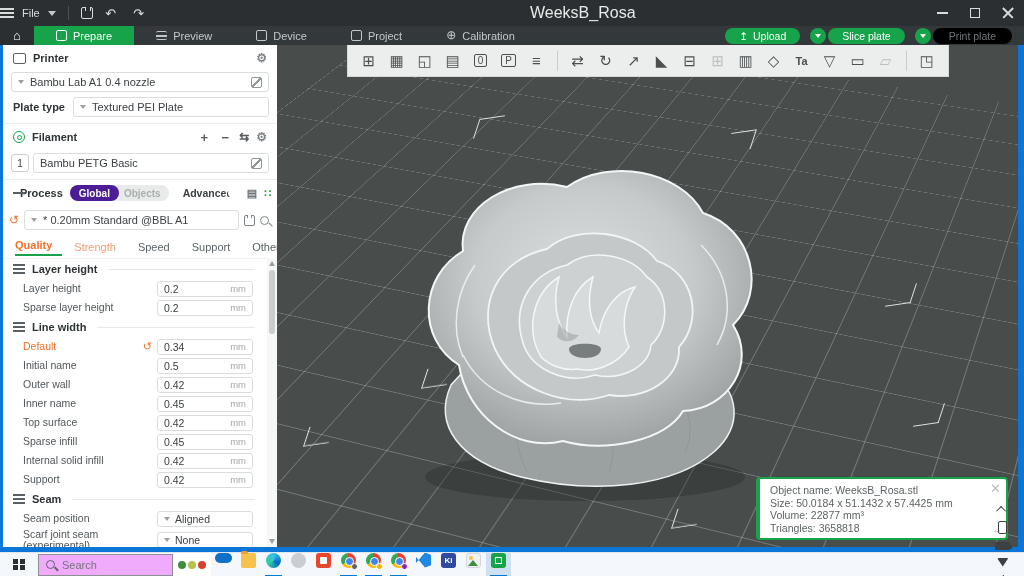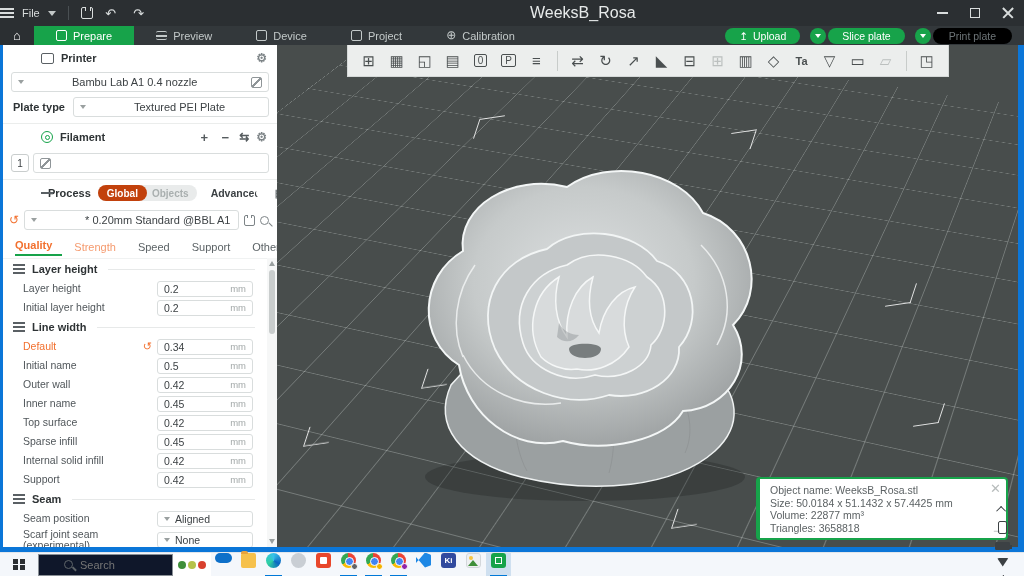--- a/index.html
+++ b/index.html
@@ -39,41 +39,41 @@
   .split-btn { display:flex; align-items:center; }
   .chev-circle { width:16px; height:16px; border-radius:50%; background:#17a34a; display:flex; align-items:center; justify-content:center; margin-right:2px; }
   .chev-circle i { width:0; height:0; border-left:3.5px solid transparent; border-right:3.5px solid transparent; border-top:4.5px solid #fff; }
   .btn-gray { background:#000000; color:#6e7578; font-size:10.5px; height:16px; border-radius:8px; display:flex; align-items:center; padding:0 16px; }
 
   
   .main { position:absolute; left:3px; top:45px; width:1015px; height:502px; display:flex; }
 
   
   .sidebar { width:274px; height:502px; background:#fff; position:relative; font-size:11px; color:#3c4144; overflow:hidden; }
-  .shead { display:flex; align-items:center; height:24px; padding:2px 10px 0 10px; gap:7px; font-weight:bold; color:#2e3335;margin-left:28px; }
+  .shead { display:flex; align-items:center; height:24px; padding:2px 10px 0 10px; gap:7px; font-weight:bold; color:#2e3335; }
   .shead .spacer { flex:1; }
   .mini-ico { width:13px; height:11px; border:1.5px solid #5a6064; border-radius:2px; }
   .spool { width:12px; height:12px; border:1.5px solid #16a34a; border-radius:50%; position:relative; }
   .spool::after { content:""; position:absolute; left:3px; top:3px; width:3px; height:3px; border-radius:50%; border:1px solid #16a34a; }
   .gear { color:#7d8487; font-size:12px; line-height:12px; }
   .plusminus { color:#565c5f; font-size:13px; width:14px; text-align:center; }
   .swap-ico { color:#565c5f; font-size:12px; }
   .drop-row { margin:3px 8px 0 8px; height:20px; border:1px solid #d9dddd; border-radius:3px; display:flex; align-items:center; padding:0 6px; gap:6px; background:#fff; }
   .drop-caret { width:0; height:0; border-left:3.5px solid transparent; border-right:3.5px solid transparent; border-top:4.5px solid #9aa0a0; }
-  .drop-text { flex:1; color:#3c4144;margin-left:42px; }
+  .drop-text { flex:1; color:#3c4144; }
   .edit-ico { width:11px; height:11px; border:1.2px solid #8f9598; border-radius:2px; background:linear-gradient(135deg, transparent 44%, #8f9598 44%, #8f9598 56%, transparent 56%); }
   .plate-row { display:flex; align-items:center; margin:5px 8px 0 10px; gap:8px; height:20px; }
   .plate-label { font-weight:bold; color:#2e3335; }
   .plate-drop { flex:1; height:20px; border:1px solid #d9dddd; border-radius:3px; display:flex; align-items:center; padding:0 6px; gap:6px; }
   .divider { height:1px; background:#ebedec; margin:6px 0 0 0; }
   .fil-row { display:flex; align-items:center; margin:5px 8px 0 8px; gap:4px; height:20px; }
   .fil-num { width:18px; height:18px; border:1px solid #c9cdcd; border-radius:3px; display:flex; align-items:center; justify-content:center; font-size:10px; background:#fff; }
   .fil-name { flex:1; height:20px; border:1px solid #d9dddd; border-radius:3px; display:flex; align-items:center; padding:0 6px; gap:6px; }
   .pill-wrap { display:flex; align-items:center; background:#e9ebeb; border-radius:9px; height:16px; }
-  .pill-g { background:#c2410c; color:#fff; border-radius:9px; height:16px; display:flex; align-items:center; padding:0 9px; font-size:10px; }
+  .pill-g { background:#4c1d95; color:#fff; border-radius:9px; height:16px; display:flex; align-items:center; padding:0 9px; font-size:10px; }
   .pill-o { color:#a9afaf; padding:0 8px 0 5px; font-size:10px; }
   .adv-label { color:#3c4144; font-size:10.5px; }
   .toggle { width:27px; height:13px; border-radius:7px; background:#17a34a; position:relative; }
   .toggle::after { content:""; position:absolute; right:1.5px; top:1.5px; width:10px; height:10px; border-radius:50%; background:#fff; }
   .list-ico { color:#6e7477; font-size:11px; }
   .dots-ico { color:#17a34a; font-size:11px; letter-spacing:1px; }
   .preset-row { display:flex; align-items:center; margin:6px 8px 0 6px; gap:5px; height:20px; }
   .reset-ico { color:#f2702e; font-size:12px; }
   .preset-drop { flex:1; height:20px; border:1px solid #d9dddd; border-radius:3px; display:flex; align-items:center; padding:0 6px; gap:6px; }
   .floppy { width:11px; height:11px; border:1.2px solid #7d8487; border-radius:2px; position:relative; }
@@ -121,21 +121,21 @@
   .rose { position:absolute; left:86px; top:108px; }
   .info-panel { position:absolute; right:10px; bottom:7px; width:252px; background:#fff; border:2px solid #17a34a; border-left-width:4px; border-radius:4px; padding:5px 22px 4px 10px; font-size:10.5px; color:#5c6264; line-height:12.5px; }
   .ip-close { position:absolute; top:3px; right:5px; color:#b7bcbc; font-size:13px; line-height:13px; }
   .ip-min { position:absolute; bottom:1px; right:6px; color:#b7bcbc; font-size:12px; line-height:12px; }
 
   
   .taskbar { position:absolute; left:0; top:552px; width:1024px; height:24px; background:#f4f7fb; display:flex; align-items:center; border-top:1px solid #e1e6ec; }
   .start { width:38px; height:24px; display:flex; align-items:center; justify-content:center; }
   .winlogo { width:12px; height:12px; display:grid; grid-template-columns:5px 5px; grid-template-rows:5px 5px; gap:1.5px; }
   .winlogo i { background:#2b2f32; }
-  .searchbox { width:135px; height:22px; background:#0f172a; border:1px solid #8a9096; display:flex; align-items:center; padding:0 25px; gap:7px; }
+  .searchbox { width:135px; height:22px; background:#f0abfc; border:1px solid #8a9096; display:flex; align-items:center; padding:0 7px; gap:7px; }
   .searchbox input { border:none; outline:none; width:90px; font-size:11px; color:#5f6569; font-family:"Liberation Sans",sans-serif; background:transparent; }
   .tmag { width:9px; height:9px; border:1.5px solid #5f6569; border-radius:50%; position:relative; flex:none; }
   .tmag::after { content:""; position:absolute; left:7px; top:7px; width:5px; height:1.5px; background:#5f6569; transform:rotate(45deg); }
   .widget { width:38px; height:24px; background:#fff; display:flex; align-items:center; justify-content:center; gap:2px; }
   .widget i { width:8px; height:8px; border-radius:50%; }
   .wi-broccoli { background:#3f8f3a; } .wi-avocado { background:#b5c24a; } .wi-tomato { background:#d8402e; }
   .ticell { width:25px; height:24px; display:flex; align-items:flex-start; justify-content:center; position:relative; }
   .ticell.running::after { content:""; position:absolute; bottom:0; left:4px; width:17px; height:2px; background:#0078d7; }
   .ticell.activeapp { background:#cfe0f0; }
   .ic { width:15px; height:15px; border-radius:3px; }
@@ -268,20 +268,21 @@
           <span>Filament</span>
           <span class="spacer"></span>
           <span class="plusminus">+</span>
           <span class="plusminus">−</span>
           <span class="swap-ico">⇆</span>
           <span class="gear">⚙</span>
         </div>
         <div class="fil-row">
           <span class="fil-num">1</span>
           <div class="fil-name">
+            <span class="drop-text">Bambu PETG Basic</span>
             <span class="edit-ico"></span>
           </div>
         </div>
         <div class="divider"></div>
 
         <div class="shead">
           <span class="sec-ico" style="width:13px;"></span>
           <span>Process</span>
           <span class="pill-wrap">
             <span class="pill-g">Global</span>
@@ -316,21 +317,21 @@
             <span>Layer height</span>
           </div>
           <div class="srow">
             <span class="slabel">Layer height</span>
             <span class="snum">
               <span class="sval">0.2</span>
                 <span class="sunit">mm</span>
             </span>
           </div>
           <div class="srow">
-            <span class="slabel">Initial layer height</span>
+            <span class="slabel">Sparse layer height</span>
             <span class="snum">
               <span class="sval">0.2</span>
                 <span class="sunit">mm</span>
             </span>
           </div>
 
           <div class="ssec">
             <span class="sec-ico"></span>
             <span>Line width</span>
           </div>

